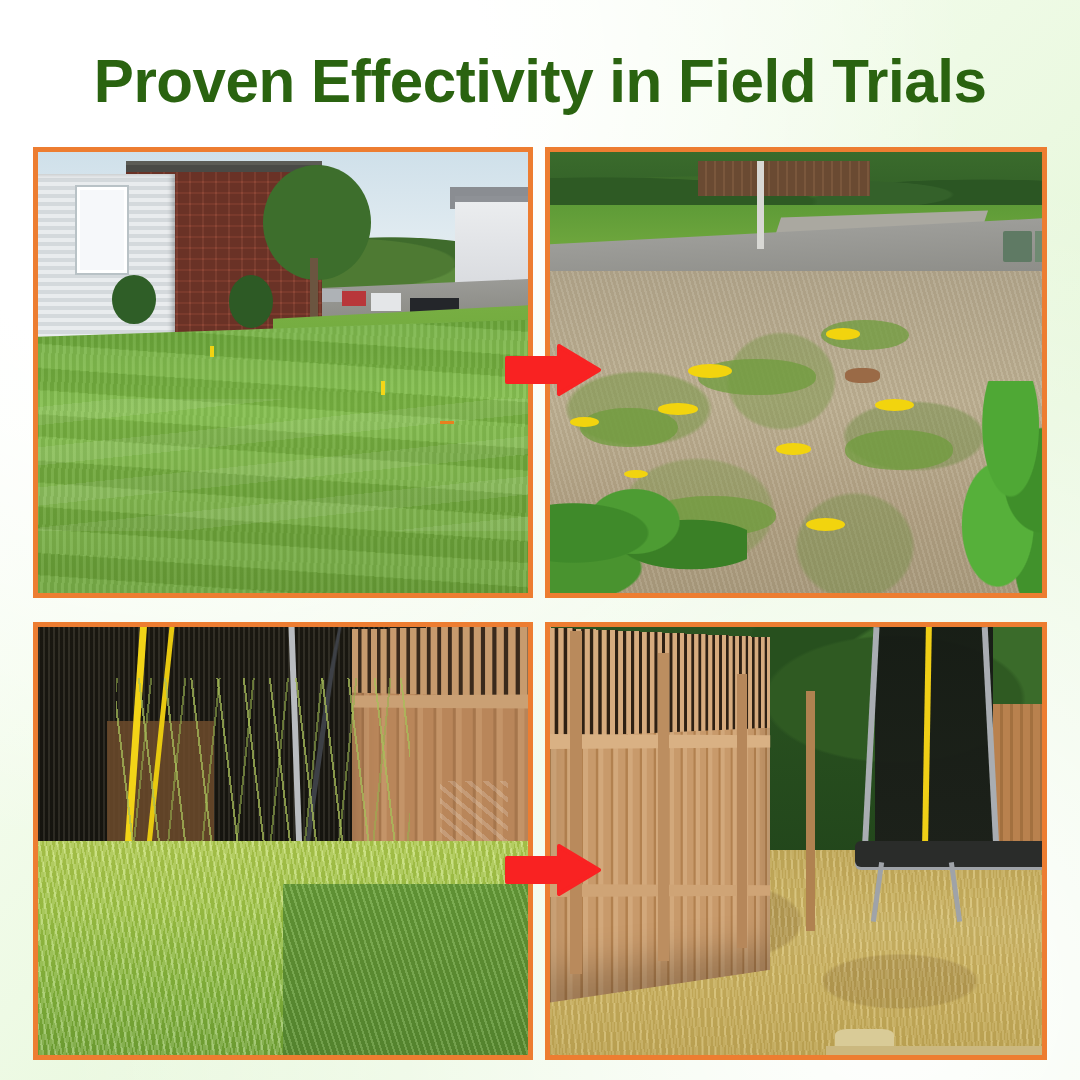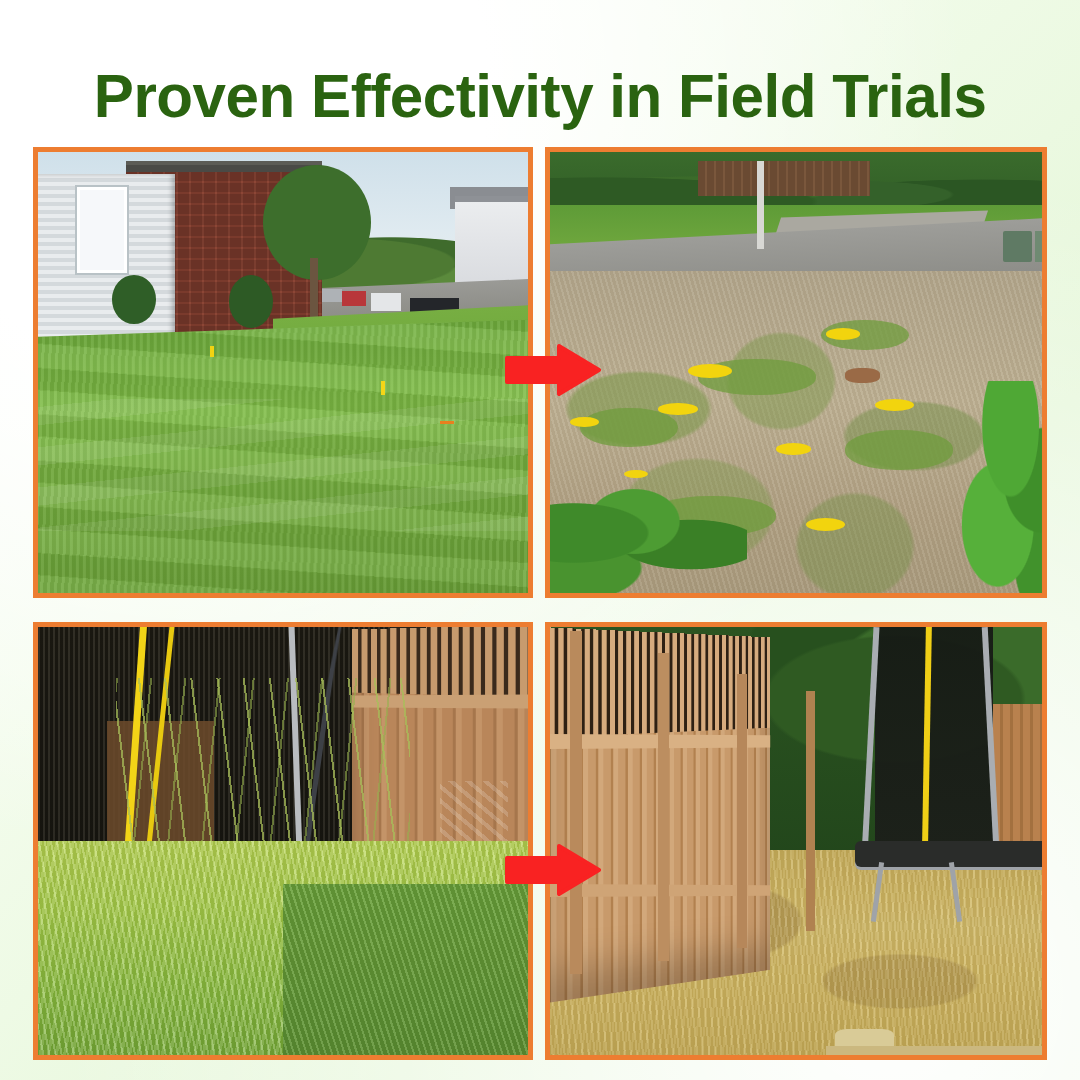--- a/index.html
+++ b/index.html
@@ -11,21 +11,21 @@
   .poster{
     position:relative;width:1080px;height:1080px;
     background:
       radial-gradient(circle at 18% 8%, #ffffff 0%, #ffffff 22%, rgba(255,255,255,0) 58%),
       radial-gradient(circle at 82% 92%, #ffffff 0%, rgba(255,255,255,0.55) 28%, rgba(255,255,255,0) 62%),
       linear-gradient(135deg,#ffffff 0%,#f3fcec 34%,#e6f7da 68%,#eaf8e3 100%);
   }
 
   
   .title-wrap{
-    position:absolute;left:0;top:50px;width:1080px;height:92px;
+    position:absolute;left:0;top:35px;width:1080px;height:92px;
     display:flex;align-items:center;justify-content:center;
   }
   .title{
     font-size:62px;line-height:1;
     font-weight:700;
     letter-spacing:-0.5px;
     color:#2a6310;
     white-space:nowrap;
     transform:scaleX(0.97);
     font-family:"Liberation Sans", sans-serif;

